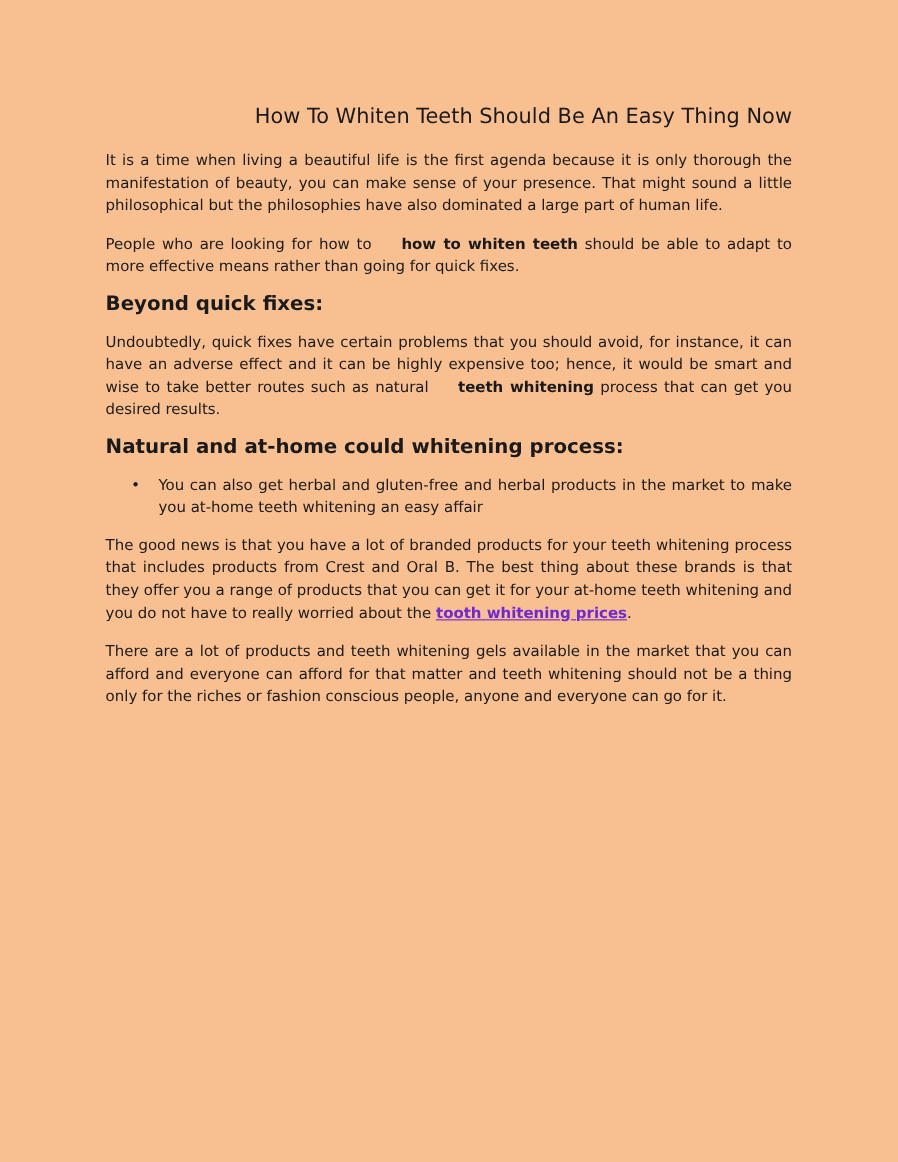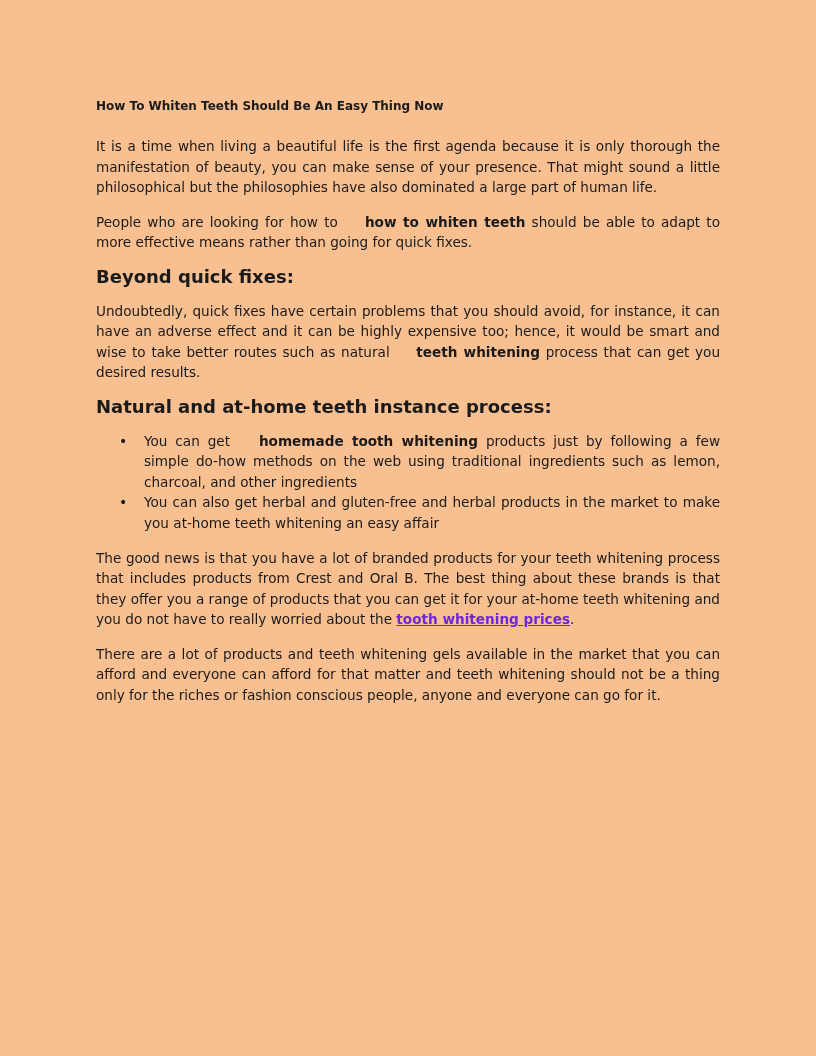--- a/index.html
+++ b/index.html
@@ -13,23 +13,23 @@
     position: relative;
     width: 816px;
     height: 1056px;
     background: #F8BF90;
     overflow: hidden;
   }
   .doc-body {
     padding: 96px 96px 0 96px;
   }
   .doc-title {
-    font-size: 12px;
-    font-weight: bold;
-    text-align: left;
+    font-size: 19px;
+    font-weight: normal;
+    text-align: right;
     line-height: 21px;
     margin-bottom: 19px;
   }
   p.doc-paragraph {
     font-size: 13.6px;
     line-height: 20.6px;
     text-align: justify;
     margin-bottom: 14px;
   }
   h2.doc-heading {
@@ -67,21 +67,20 @@
 </head>
 <body>
 
 <div class="page">
   <div class="doc-body">
       <h1 class="doc-title">How To Whiten Teeth Should Be An Easy Thing Now</h1>
       <p class="doc-paragraph"><span>It is a time when living a beautiful life is the first agenda because it is only thorough the manifestation of beauty, you can make sense of your presence. That might sound a little philosophical but the philosophies have also dominated a large part of human life.</span></p>
       <p class="doc-paragraph"><span>People who are looking for how to </span><span class="bold-run">how to whiten teeth</span><span> should be able to adapt to more effective means rather than going for quick fixes.</span></p>
       <h2 class="doc-heading">Beyond quick fixes:</h2>
       <p class="doc-paragraph"><span>Undoubtedly, quick fixes have certain problems that you should avoid, for instance, it can have an adverse effect and it can be highly expensive too; hence, it would be smart and wise to take better routes such as natural </span><span class="bold-run">teeth whitening</span><span> process that can get you desired results.</span></p>
-      <h2 class="doc-heading">Natural and at-home teeth instance process:</h2>
+      <h2 class="doc-heading">Natural and at-home could whitening process:</h2>
       <ul class="doc-list">
-        <li><span>You can get </span><span class="bold-run">homemade tooth whitening</span><span> products just by following a few simple do-how methods on the web using traditional ingredients such as lemon, charcoal, and other ingredients</span></li>
         <li><span>You can also get herbal and gluten-free and herbal products in the market to make you at-home teeth whitening an easy affair</span></li>
       </ul>
       <p class="doc-paragraph"><span>The good news is that you have a lot of branded products for your teeth whitening process that includes products from Crest and Oral B. The best thing about these brands is that they offer you a range of products that you can get it for your at-home teeth whitening and you do not have to really worried about the </span><a class="doc-link">tooth whitening prices</a><span>.</span></p>
       <p class="doc-paragraph"><span>There are a lot of products and teeth whitening gels available in the market that you can afford and everyone can afford for that matter and teeth whitening should not be a thing only for the riches or fashion conscious people, anyone and everyone can go for it.</span></p>
     </div>
 </div>
 
 </body></html>

